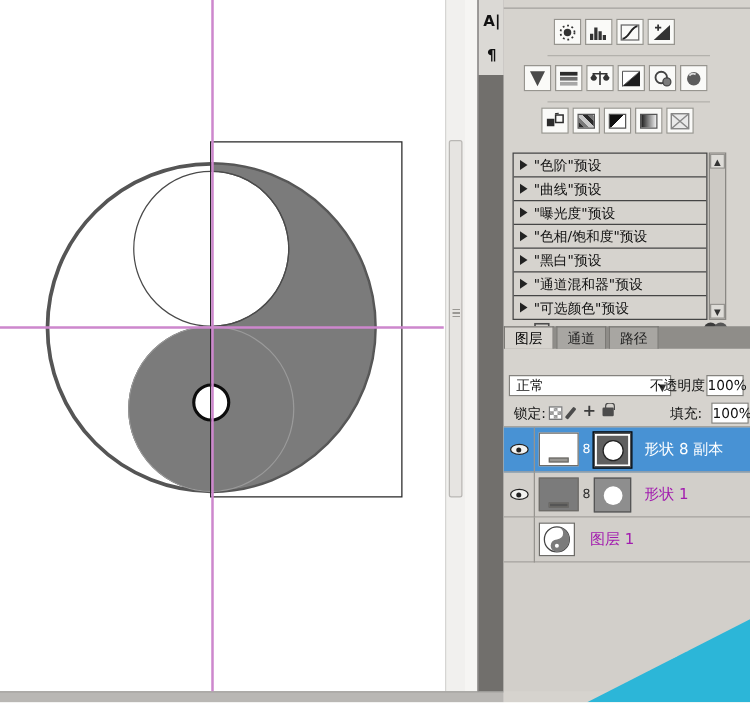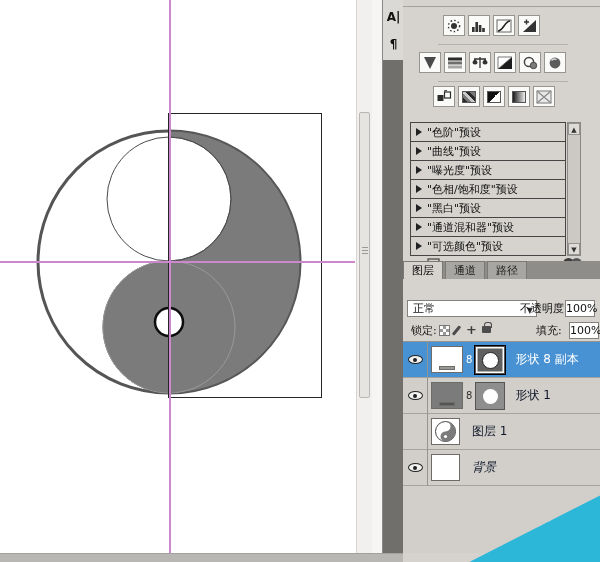--- a/index.html
+++ b/index.html
@@ -104,21 +104,21 @@
   .eye-cell { width:25px; height:36px; border-right:1px solid #96948f; display:flex; align-items:center; justify-content:center; flex:0 0 25px; }
   .eye { width:15px; height:9px; border:1px solid #222; border-radius:50%; background:#f2f2f0; position:relative; }
   .eye::after { content:""; position:absolute; left:4.5px; top:1.5px; width:4px; height:4px; border-radius:50%; background:#222; }
   .thumb { border:1px solid #6e6c68; background:#fff; position:relative; flex:0 0 auto; }
   .style-bar { position:absolute; left:7px; bottom:2px; width:16px; height:4px; background:#9a9894; border:1px solid #6e6c68; }
   .linkglyph { font-size:10px; color:#2e2e2e; margin:0 3px; }
   .layer-row.selected .linkglyph { color:#fff; }
   .mask-thumb { width:30px; height:28px; background:#8e8e8e; border:1px solid #555; position:relative; flex:0 0 auto; }
   .mask-thumb.sel { outline:1px solid #000; box-shadow:inset 0 0 0 1.5px #fff; background:#5f5f5f; }
   .mask-dot { position:absolute; border-radius:50%; background:#fff; }
-  .layer-name { font-size:12px; color:#0f172a; margin-left:10px; white-space:nowrap; }
+  .layer-name { font-size:12px; color:#a21caf; margin-left:10px; white-space:nowrap; }
   .layer-row.selected .layer-name { color:#fff; }
   .italic { font-style:italic; }
 
   
   #watermark { position:absolute; left:458px; top:488px; width:142px; height:74px; background:#2cb6d8;
                clip-path:polygon(100% 10%, 100% 100%, 8% 100%); z-index:20; }
   #wm-inner { position:absolute; left:30px; top:14px; transform:rotate(-27deg); color:#fff; }
   #wm-site { font-size:11px; font-style:italic; display:block; margin-left:26px; }
   #wm-name { font-size:16px; font-weight:bold; display:block; letter-spacing:1px; }
 
@@ -364,27 +364,20 @@
         <div class="thumb" style="width:29px; height:27px; margin-left:3px;">
           <svg width="27" height="25" viewBox="0 0 27 25">
             <circle cx="13.5" cy="12.5" r="10" fill="#fff" stroke="#444" stroke-width="1"></circle>
             <path d="M13.5,2.5 A10,10 0 0 1 13.5,22.5 A5,5 0 0 1 13.5,12.5 A5,5 0 0 0 13.5,2.5 Z" fill="#7b7b7b"></path>
             <circle cx="13.5" cy="17.5" r="1.6" fill="#fff"></circle>
           </svg>
         </div>
         <span class="layer-name" style="margin-left:12px;">图层 1</span>
       </div>
 
-      <div class="layer-row">
-        <div class="eye-cell">
-            <span class="eye"></span>
-          </div>
-        <div class="thumb" style="width:29px; height:27px; margin-left:3px;"></div>
-        <span class="layer-name italic" style="margin-left:12px;">背景</span>
-      </div>
 
     </div>
   </div>
 
   <div id="watermark">
     <div id="wm-inner">
       <span id="wm-site">jb51.net</span>
       <span id="wm-name">脚本之家</span>
     </div>
   </div>

